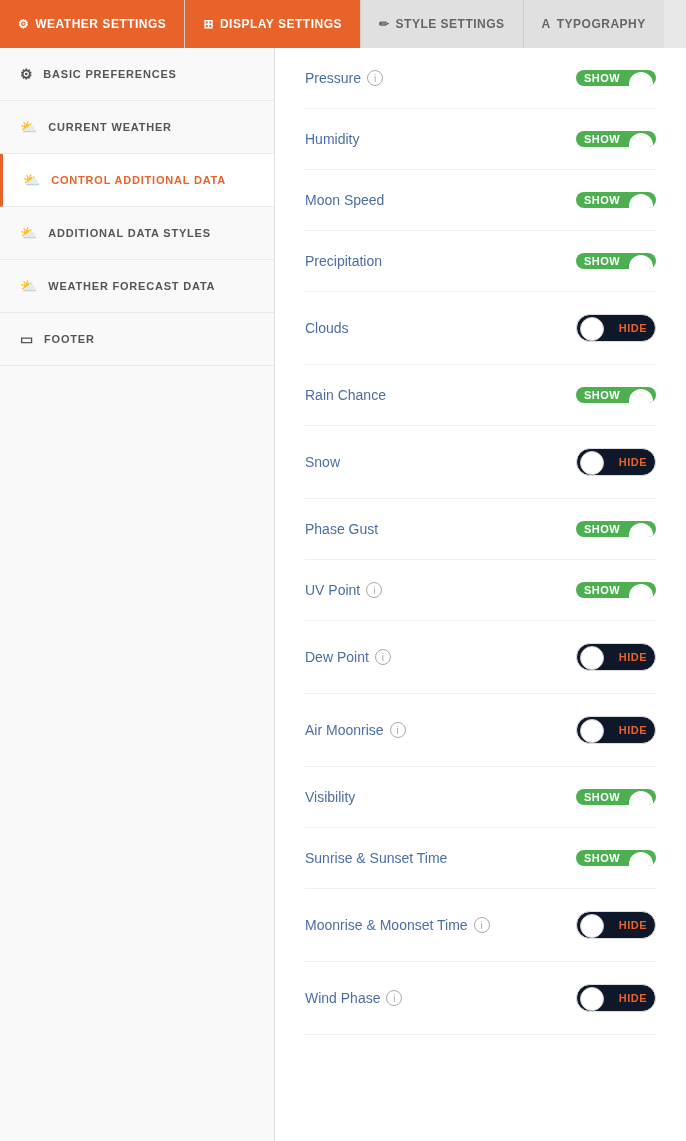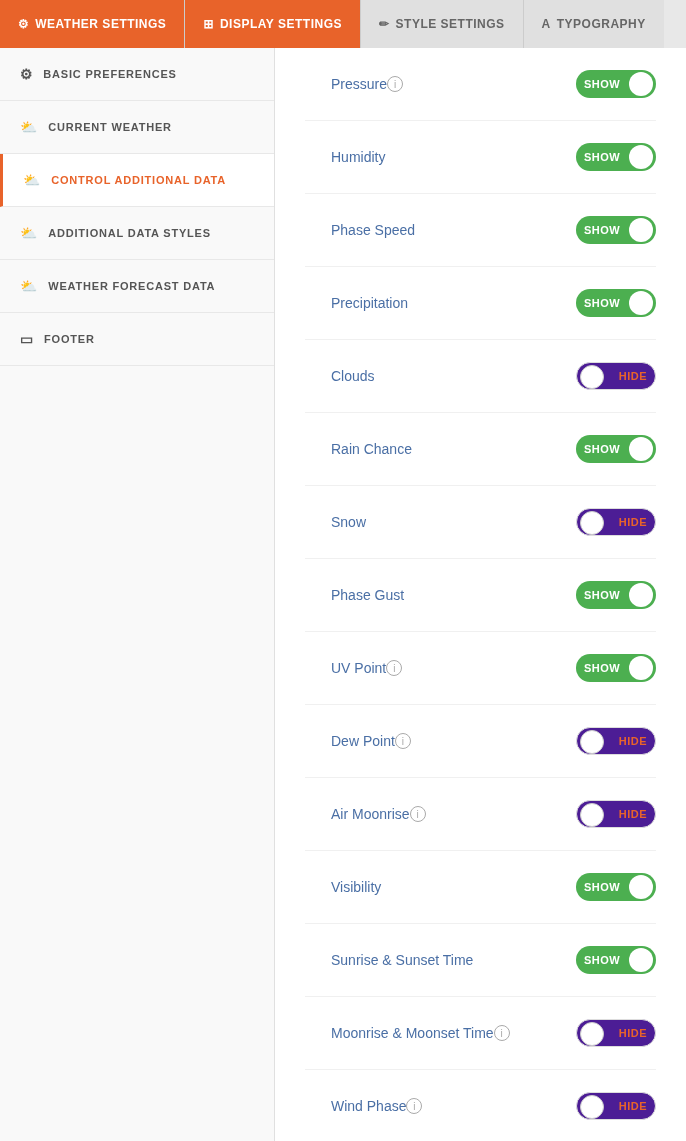--- a/index.html
+++ b/index.html
@@ -81,21 +81,21 @@
       justify-content: space-between;
       padding: 22px 0;
       border-bottom: 1px solid #f0f0f0;
     }
     .setting-label {
       font-size: 14px;
       color: #4a6fa5;
       font-weight: 500;
       display: flex;
       align-items: center;
-      margin-left: 26px;
+      gap: 6px;
     }
     .setting-label .info-icon {
       width: 16px;
       height: 16px;
       border-radius: 50%;
       border: 1px solid #aaa;
       display: inline-flex;
       align-items: center;
       justify-content: center;
       font-size: 10px;
@@ -103,21 +103,21 @@
       cursor: pointer;
     }
 
     
     .toggle-show {
       display: flex;
       align-items: center;
       background: #4caf50;
       border-radius: 20px;
       padding: 0;
-      height: 28px;
+      height: 16px;
       width: 80px;
       cursor: pointer;
       position: relative;
       overflow: hidden;
     }
     .toggle-show .toggle-label {
       font-size: 11px;
       font-weight: bold;
       color: #fff;
       padding-left: 8px;
@@ -129,21 +129,21 @@
       background: #fff;
       border-radius: 50%;
       position: absolute;
       right: 3px;
       top: 2px;
     }
 
     .toggle-hide {
       display: flex;
       align-items: center;
-      background: #4c1d95;
+      background: #0f172a;
       border: 1px solid #ddd;
       border-radius: 20px;
       padding: 0;
       height: 28px;
       width: 80px;
       cursor: pointer;
       position: relative;
       overflow: hidden;
     }
     .toggle-hide .toggle-knob {
@@ -231,21 +231,21 @@
         <div class="setting-label">
           <span>Humidity</span>
         </div>
         <div class="toggle-show">
         <span class="toggle-label">SHOW</span>
         <span class="toggle-knob"></span>
       </div>
       </div>
       <div class="setting-row">
         <div class="setting-label">
-          <span>Phase Speed</span>
+          <span>Moon Speed</span>
         </div>
         <div class="toggle-show">
         <span class="toggle-label">SHOW</span>
         <span class="toggle-knob"></span>
       </div>
       </div>
       <div class="setting-row">
         <div class="setting-label">
           <span>Precipitation</span>
         </div>

